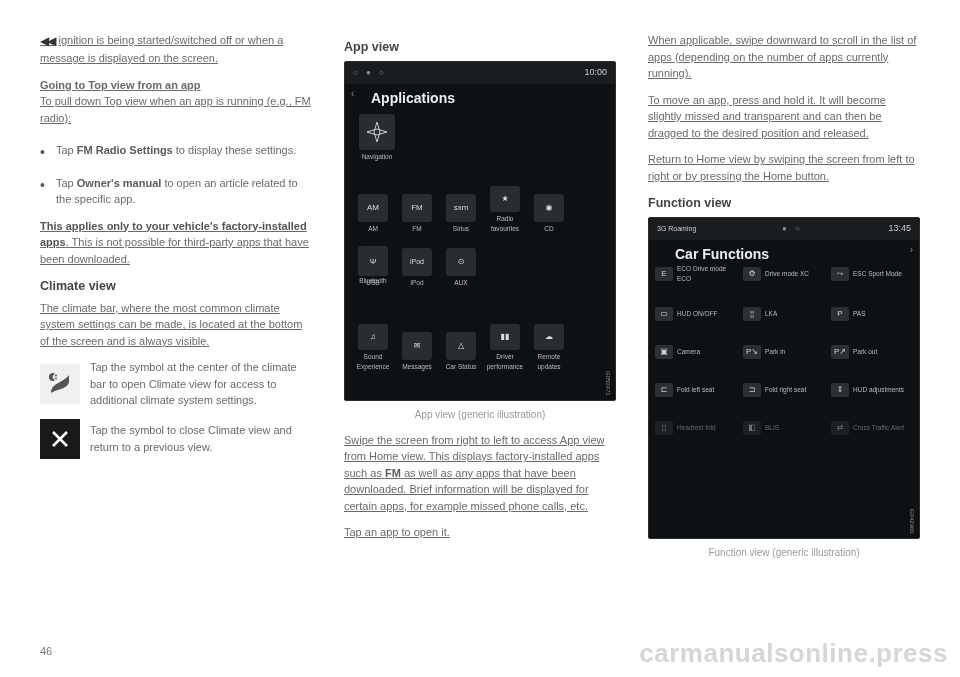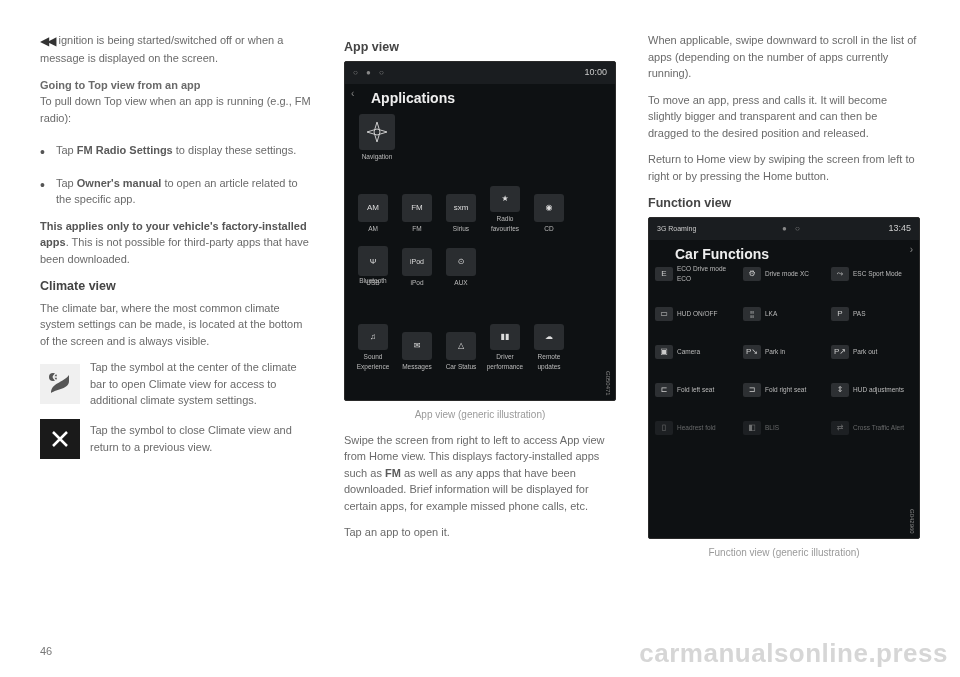--- a/index.html
+++ b/index.html
@@ -33,21 +33,21 @@
     flex: 1 1 0;
     min-width: 0;
   }
   .cont-mark {
     font-size: 12px;
     color: #333;
     letter-spacing: -2px;
     padding-right: 4px;
     vertical-align: top;
   }
-  p { margin-bottom: 10px; color:#6a6a6a; }
+  p { margin-bottom: 10px; color:#6a6a6a;text-decoration:underline; }
   .sub { font-weight: 600; color:#6a6a6a; }
   .bold { font-weight: 700; color:#555; }
   .bold-inline { font-weight:700; color:#5a5a5a;}
   ul.bullets { list-style: none; padding-left: 0; margin-bottom:10px;}
   ul.bullets li { position: relative; padding-left: 16px; margin-bottom: 8px; color:#6a6a6a;margin-top:16px;}
   ul.bullets li:before { content: "•"; position: absolute; left: 0; top: 0; font-size: 14px; color:#555;}
   .h2 { font-weight: 700; font-size: 12.5px; color: #444; margin-bottom: 4px; margin-top: 6px;}
   .icon-row { display:flex; gap:10px; margin-bottom:10px; align-items:center;}
   .icon-box { width:40px; height:40px; flex:0 0 40px; display:flex; align-items:center; justify-content:center;}
   .icon-light { background:#f0f0f0;}
@@ -226,21 +226,21 @@
       <div class="caption">App view (generic illustration)</div>
 
       <p>
         <span>Swipe the screen from right to left to access App view from Home view. This displays factory-installed apps such as </span><span class="bold-inline">FM</span><span> as well as any apps that have been downloaded. Brief information will be displayed for certain apps, for example missed phone calls, etc.</span>
       </p>
       <p>Tap an app to open it.</p>
     </div>
 
     <div class="col">
       <p>When applicable, swipe downward to scroll in the list of apps (depending on the number of apps currently running).</p>
-      <p>To move an app, press and calls it. It will become slightly bigger and transparent and can then be dragged to the desired position and released.</p>
+      <p>To move an app, press and hold it. It will become slightly missed and transparent and can then be dragged to the desired position and released.</p>
       <p>Return to Home view by swiping the screen from left to right or by pressing the Home button.</p>
 
       <div class="h2">Function view</div>
 
       <div class="screenshot shot-b">
         <div class="shot-topbar">
           <span style="font-size:7px; line-height:1.1;"><span>3G Roaming</span></span>
           <span class="dots">● ○</span>
           <span>13:45</span>
         </div>

